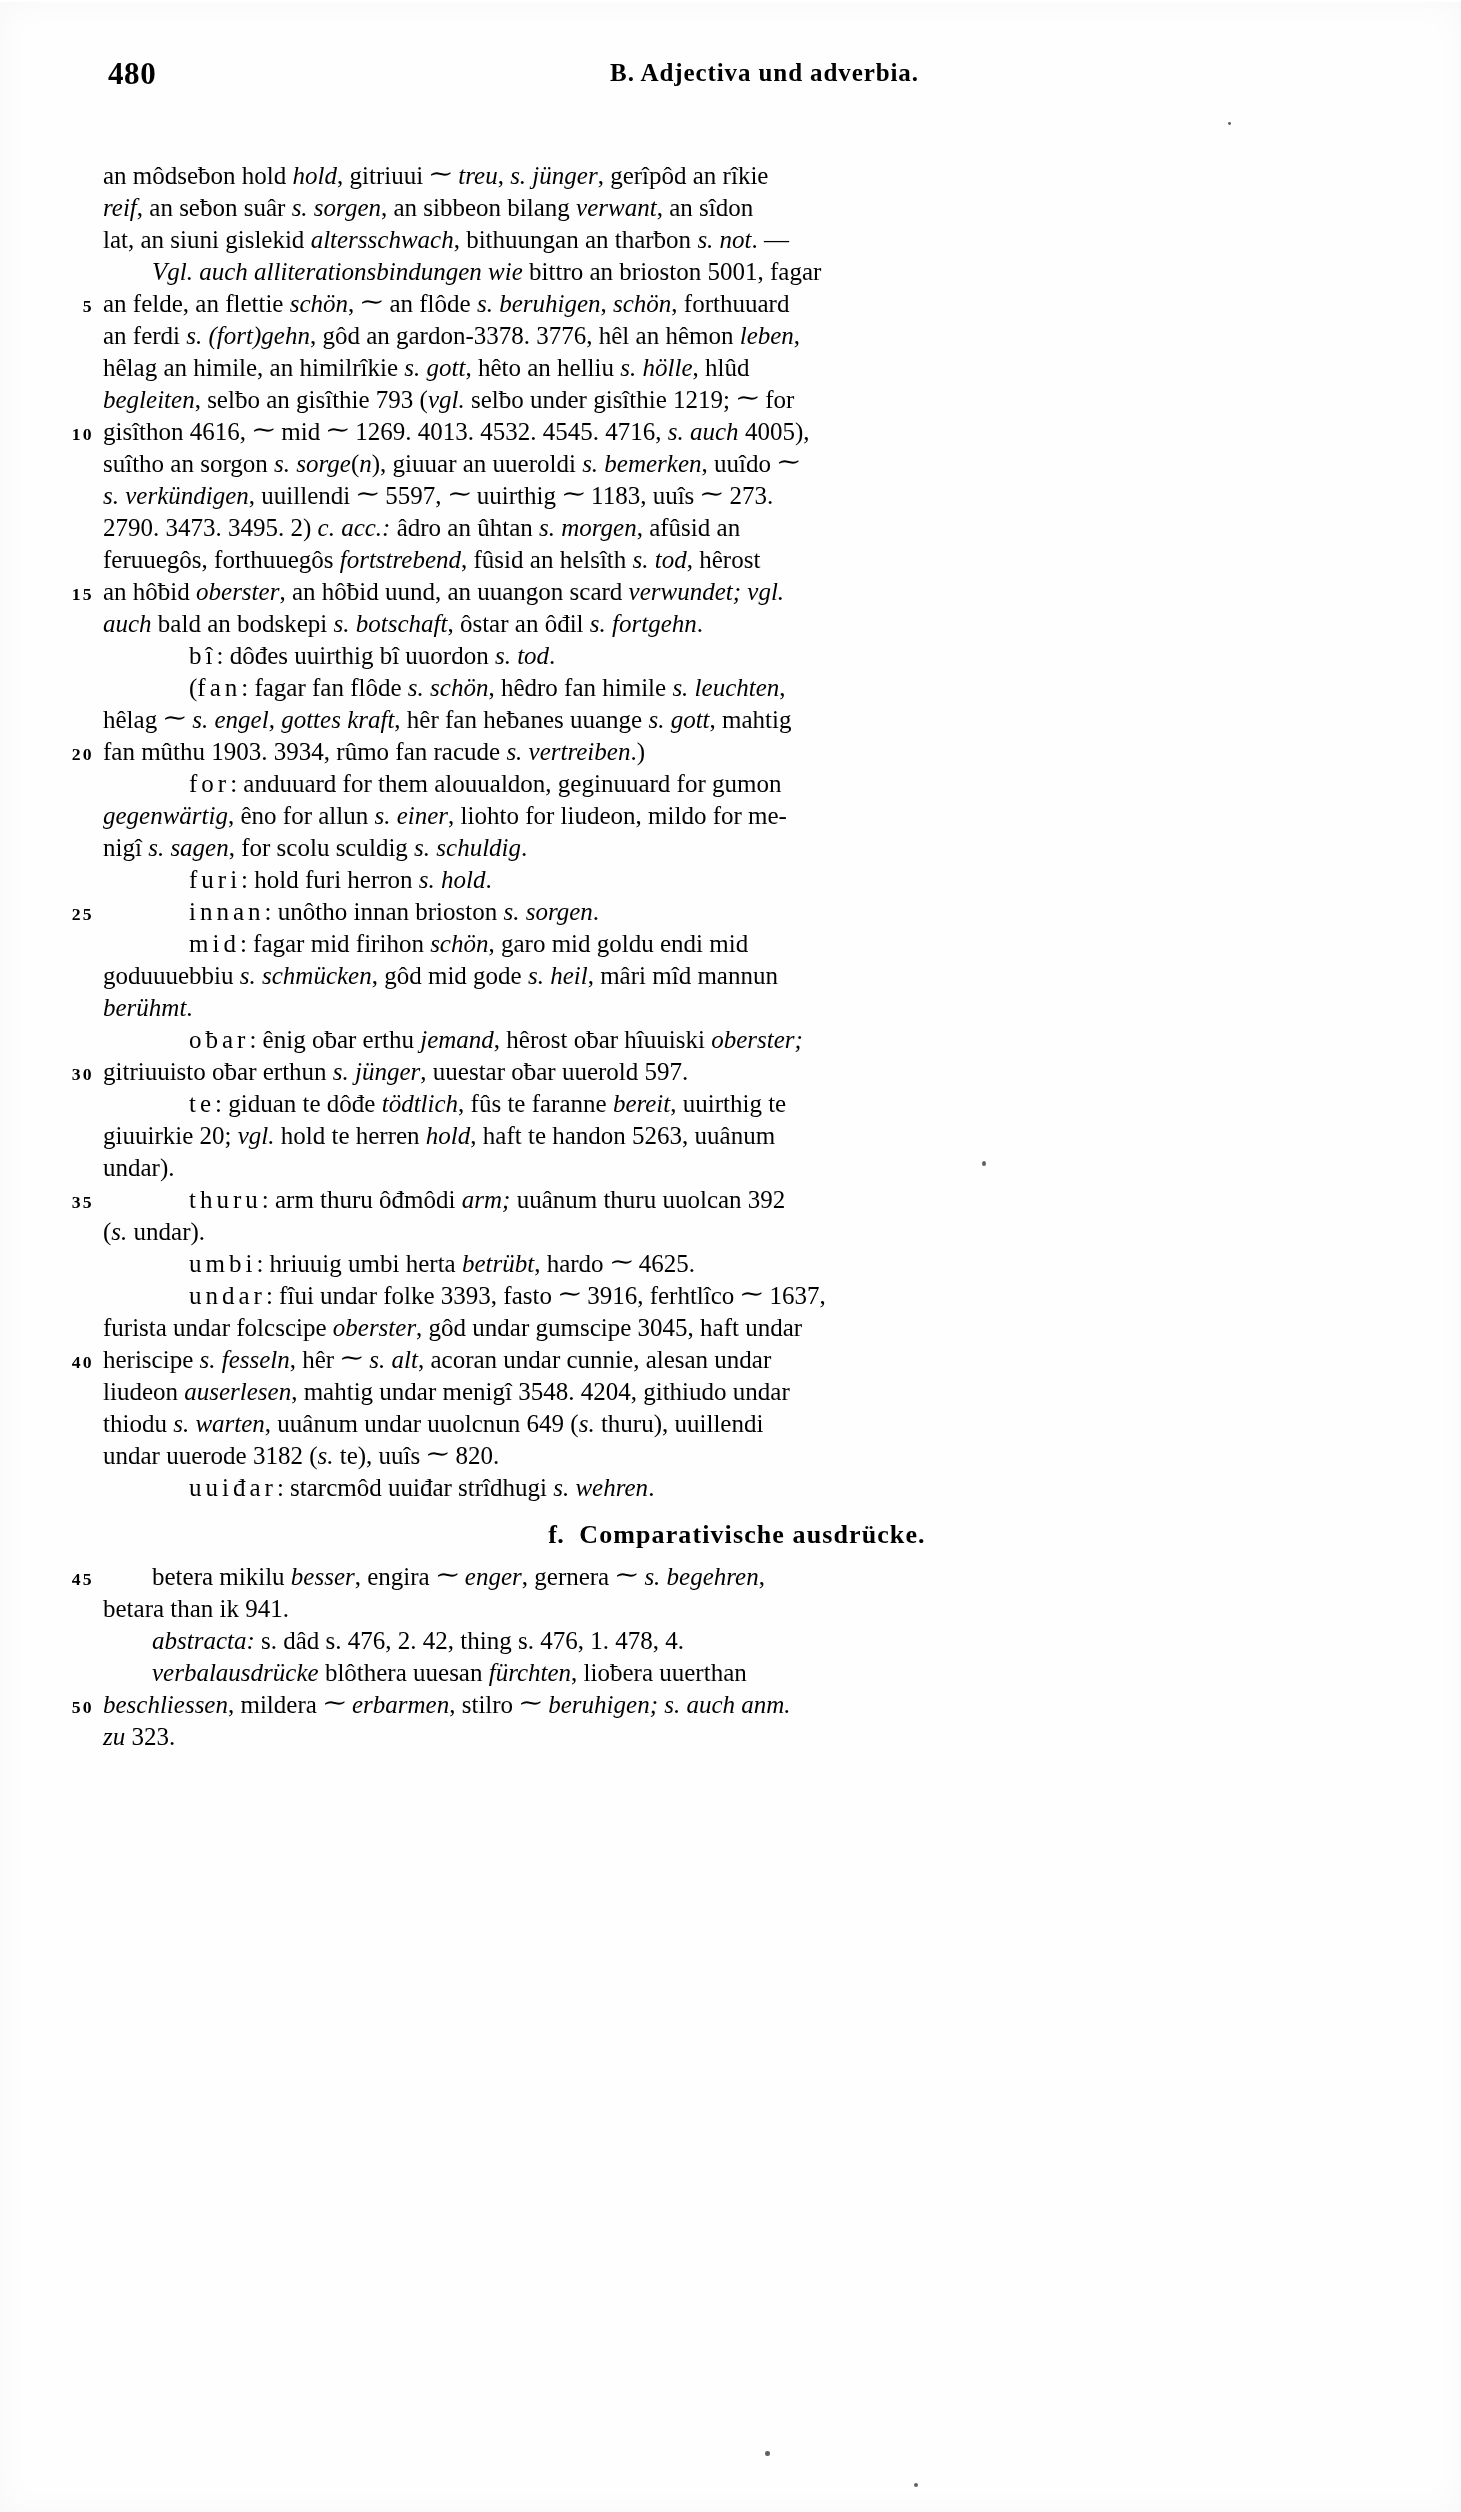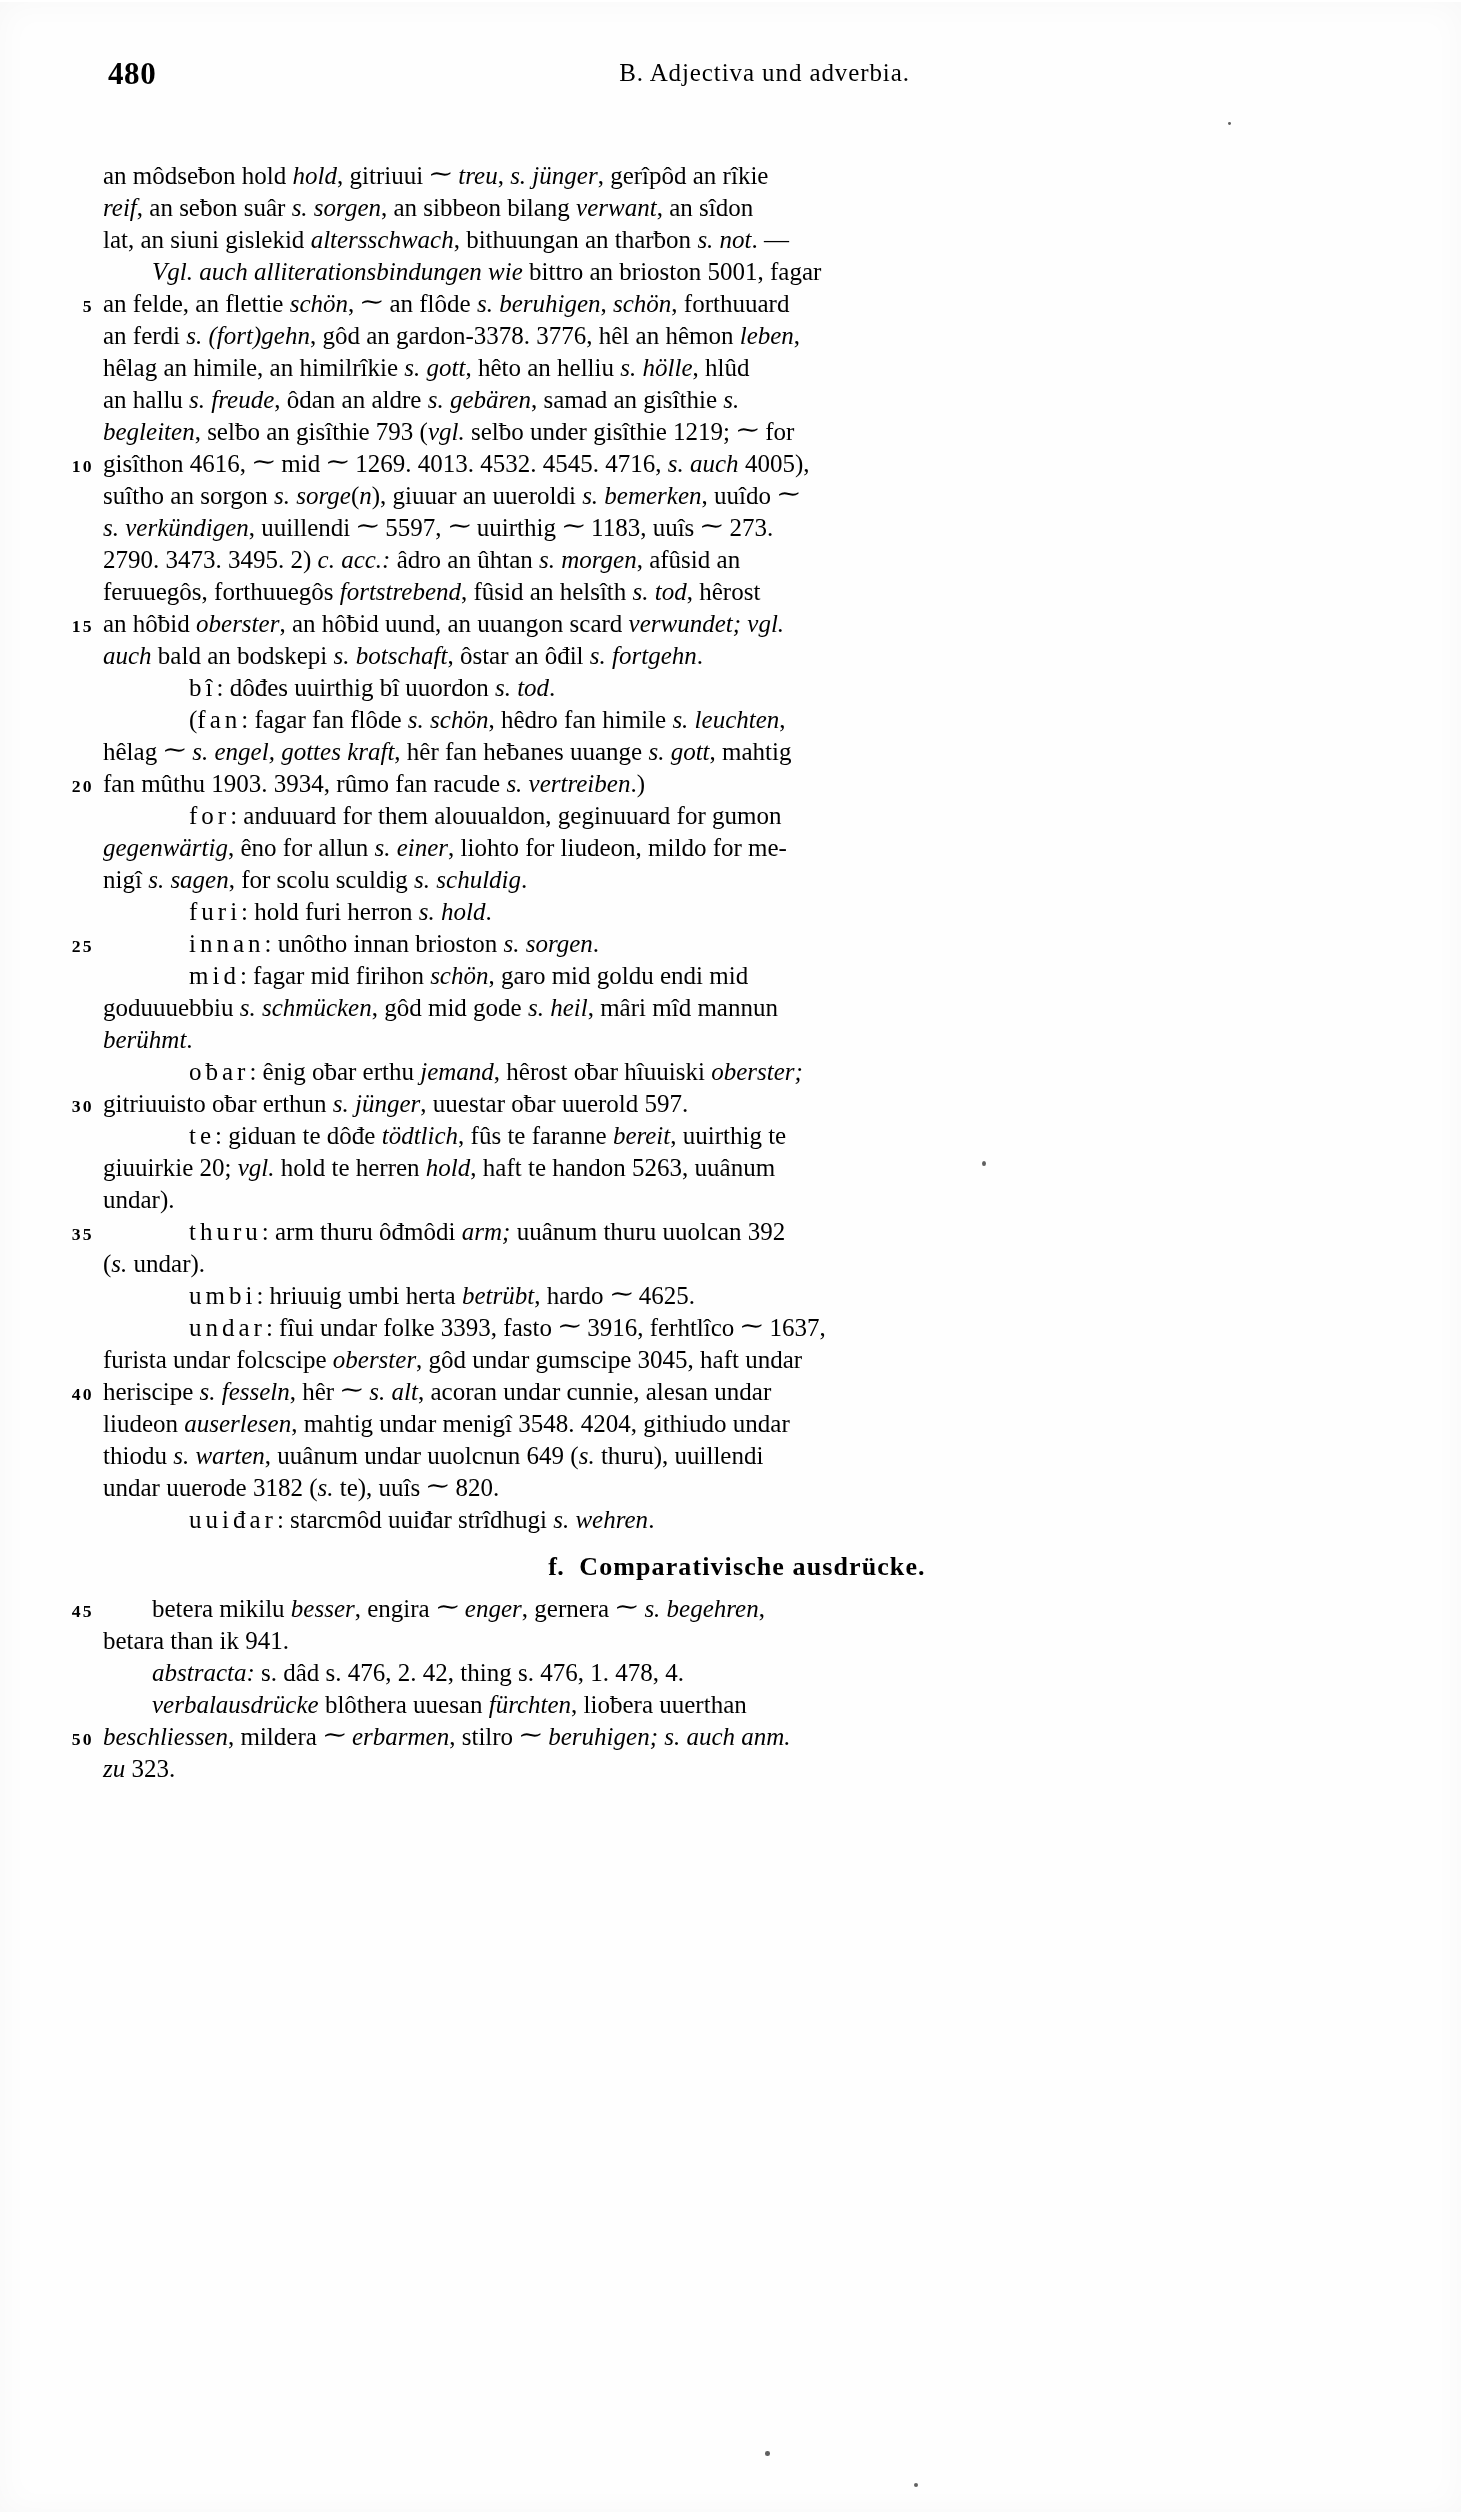--- a/index.html
+++ b/index.html
@@ -50,21 +50,21 @@
     font-weight: 700;
     letter-spacing: 0.6px;
   }
   #headtitle {
     position: absolute;
     left: 0;
     top: 3.4px;
     width: 1245px;
     text-align: center;
     font-size: 25px;
-    font-weight: 400;
+    font-weight: 700;
     letter-spacing: 0.9px;
     transform: translateX(34px);
   }
 
   
   #body {
     position: absolute;
     left: 103px;
     top: 160px;
     width: 1268px;
@@ -138,21 +138,20 @@
   </div>
 
   <div id="body">
       <div class="ln"><span>an môdseƀon hold <i>hold</i>, gitriuui <span class="tilde">∼</span> <i>treu</i>, <i>s. jünger</i>, gerîpôd an rîkie</span></div>
       <div class="ln"><span><i>reif</i>, an seƀon suâr <i>s. sorgen</i>, an sibbeon bilang <i>verwant</i>, an sîdon</span></div>
       <div class="ln"><span>lat, an siuni gislekid <i>altersschwach</i>, bithuungan an tharƀon <i>s. not</i>. —</span></div>
       <div class="ln ind1"><span><i>Vgl. auch alliterationsbindungen wie</i> bittro an brioston 5001, fagar</span></div>
       <div class="ln"><span class="lnum">5</span><span>an felde, an flettie <i>schön</i>, <span class="tilde">∼</span> an flôde <i>s. beruhigen</i>, <i>schön</i>, forthuuard</span></div>
       <div class="ln"><span>an ferdi <i>s. (fort)gehn</i>, gôd an gardon-3378. 3776, hêl an hêmon <i>leben</i>,</span></div>
       <div class="ln"><span>hêlag an himile, an himilrîkie <i>s. gott</i>, hêto an helliu <i>s. hölle</i>, hlûd</span></div>
-      <div class="ln"><span>an hallu <i>s. freude</i>, ôdan an aldre <i>s. gebären</i>, samad an gisîthie <i>s.</i></span></div>
       <div class="ln"><span><i>begleiten</i>, selƀo an gisîthie 793 (<i>vgl.</i> selƀo under gisîthie 1219; <span class="tilde">∼</span> for</span></div>
       <div class="ln"><span class="lnum">10</span><span>gisîthon 4616, <span class="tilde">∼</span> mid <span class="tilde">∼</span> 1269. 4013. 4532. 4545. 4716, <i>s. auch</i> 4005),</span></div>
       <div class="ln"><span>suîtho an sorgon <i>s. sorge</i>(<i>n</i>), giuuar an uueroldi <i>s. bemerken</i>, uuîdo <span class="tilde">∼</span></span></div>
       <div class="ln"><span><i>s. verkündigen</i>, uuillendi <span class="tilde">∼</span> 5597, <span class="tilde">∼</span> uuirthig <span class="tilde">∼</span> 1183, uuîs <span class="tilde">∼</span> 273.</span></div>
       <div class="ln"><span>2790. 3473. 3495.    2) <i>c. acc.:</i> âdro an ûhtan <i>s. morgen</i>, afûsid an</span></div>
       <div class="ln"><span>feruuegôs, forthuuegôs <i>fortstrebend</i>, fûsid an helsîth <i>s. tod</i>, hêrost</span></div>
       <div class="ln"><span class="lnum">15</span><span>an hôƀid <i>oberster</i>, an hôƀid uund, an uuangon scard <i>verwundet; vgl.</i></span></div>
       <div class="ln"><span><i>auch</i> bald an bodskepi <i>s. botschaft</i>, ôstar an ôđil <i>s. fortgehn</i>.</span></div>
       <div class="ln ind2"><span><span class="sp">bî</span>: dôđes uuirthig bî uuordon <i>s. tod</i>.</span></div>
       <div class="ln ind2"><span>(<span class="sp">fan</span>: fagar fan flôde <i>s. schön</i>, hêdro fan himile <i>s. leuchten</i>,</span></div>

